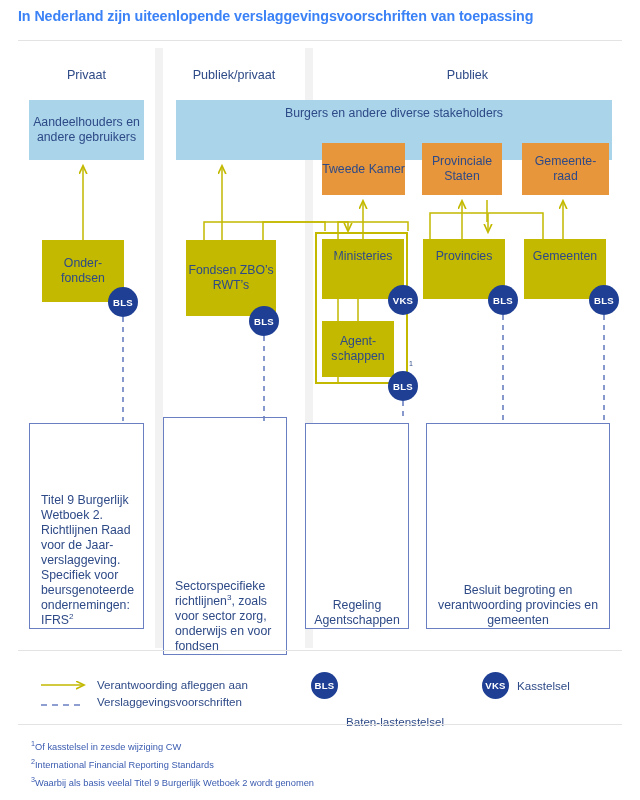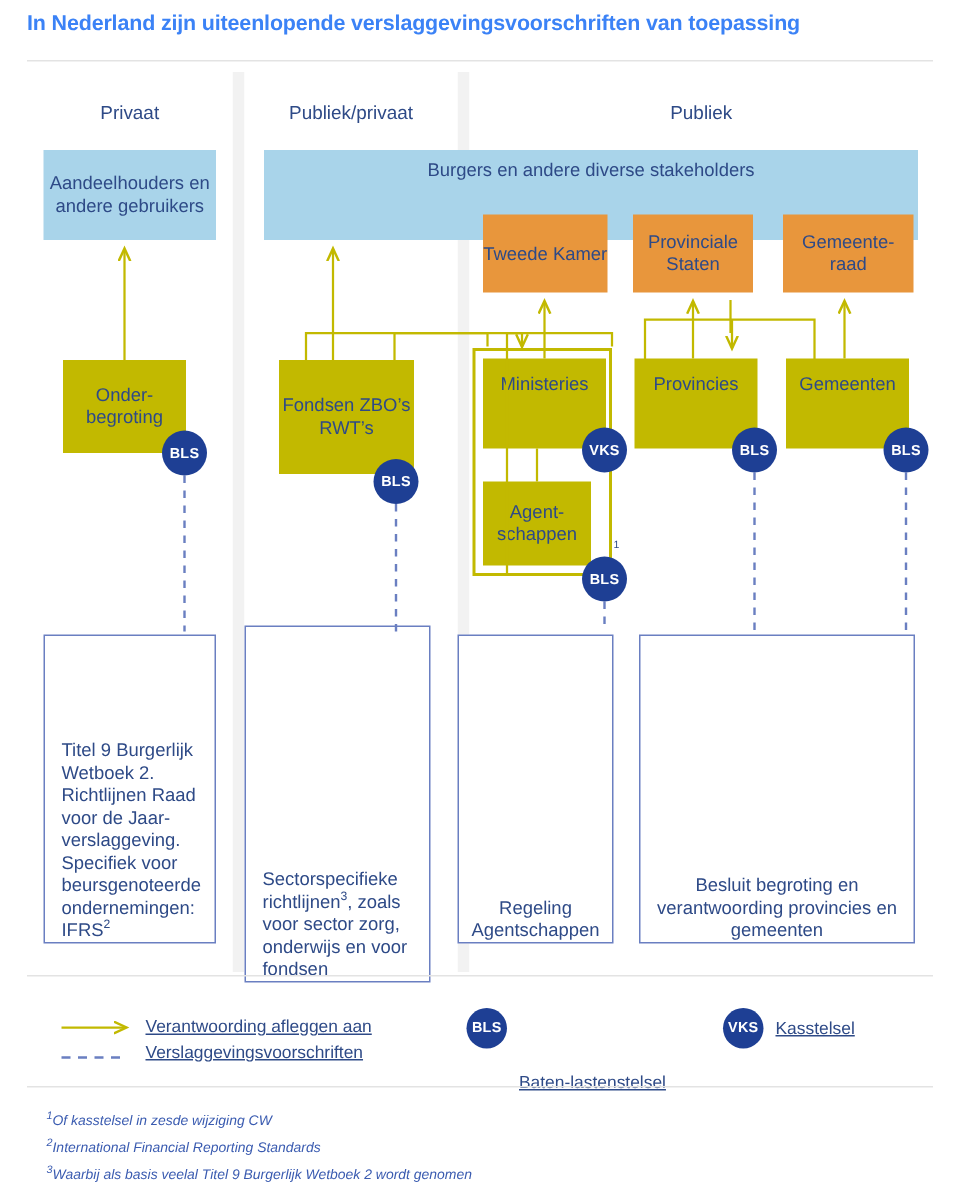--- a/index.html
+++ b/index.html
@@ -73,25 +73,25 @@
 
   
   .svg-layer{position:absolute;left:0;top:0;width:640px;height:800px;
              pointer-events:none;z-index:4;}
 
   
   .legend-rule{
     position:absolute;left:18px;width:604px;height:1px;background:#e3e3e3;
   }
   .legend-txt{
-    position:absolute;font-size:11.6px;color:#2e4a87;line-height:1.45;text-decoration:underline;
+    position:absolute;font-size:11.6px;color:#2e4a87;line-height:1.45;
   }
   .foot{
     position:absolute;font-size:9.3px;color:#3a5bb0;
-    font-style:italic;line-height:1.95;
+    line-height:1.95;
   }
   .foot sup{font-size:7.2px;}
   sup{font-size:.66em;vertical-align:super;line-height:0;}
 </style>
 </head>
 <body>
 
 <div id="stage">
 
   <div class="title">In Nederland zijn uiteenlopende verslaggevingsvoorschriften van toepassing</div>
@@ -122,21 +122,21 @@
   <div class="box orange" style="left:422px;top:143px;width:80px;height:52px;">
     <span>Provinciale Staten</span>
   </div>
   <div class="box orange" style="left:522px;top:143px;width:87px;height:52px;">
     <span>Gemeente- raad</span>
   </div>
 
   <div class="group-frame" style="left:315px;top:232px;width:93px;height:152px;"></div>
 
   <div class="box olive" style="left:42px;top:240px;width:82px;height:62px;">
-    <span>Onder- begroting</span>
+    <span>Onder- fondsen</span>
   </div>
   <div class="badge" style="left:108px;top:287px;width:30px;height:30px;">
     <span>BLS</span>
   </div>
 
   <div class="box olive" style="left:186px;top:240px;width:90px;height:76px;">
     <span>Fondsen ZBO’s RWT’s</span>
   </div>
   <div class="badge" style="left:249px;top:306px;width:30px;height:30px;">
     <span>BLS</span>

